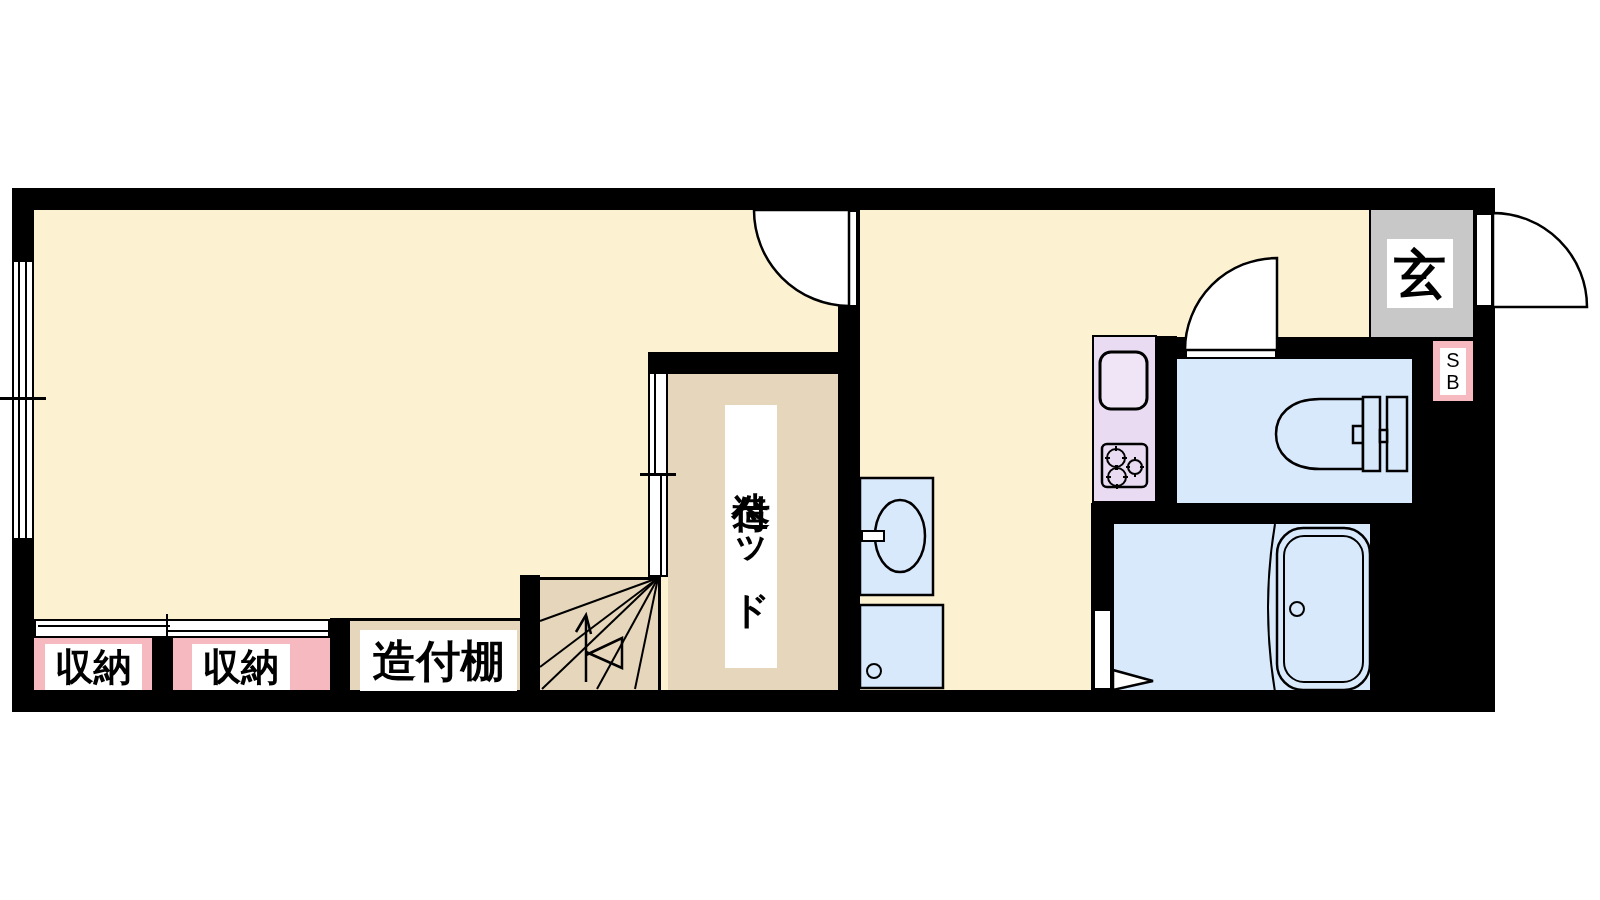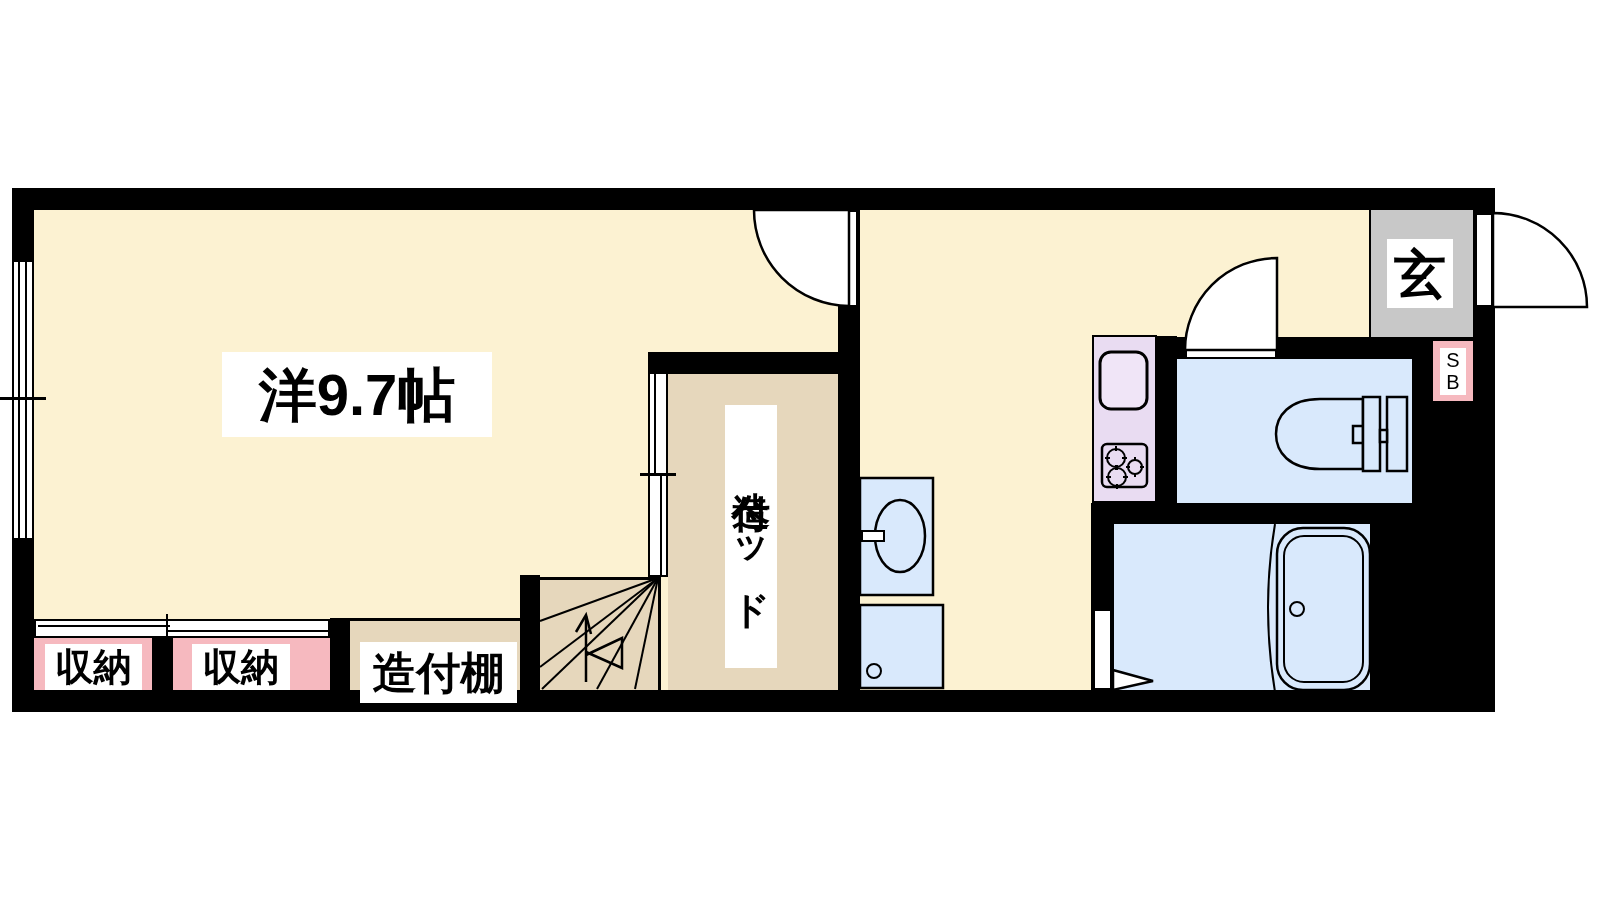--- a/index.html
+++ b/index.html
@@ -136,24 +136,23 @@
       <path d="M658 578 L597 689"></path>
       <path d="M658 578 L635 689"></path>
     </g>
     <g stroke="#000" stroke-width="2.5" fill="none">
       <path d="M586 682 L586 616"></path>
       <path d="M576 632 L586 615 L591 634"></path>
       <path d="M586 655 L622 638 L622 668 L586 652"></path>
     </g>
   </svg>
 
-  <div class="abs label z5" style="left:222px;top:352px;width:270px;height:85px;font-size:58px;font-weight:bold;">洋9.7帖</div>
   <div class="abs label z5" style="left:45px;top:644px;width:97px;height:46px;font-size:38px;font-weight:bold;">収納</div>
   <div class="abs label z5" style="left:192px;top:644px;width:98px;height:46px;font-size:38px;font-weight:bold;">収納</div>
-  <div class="abs label z5" style="left:360px;top:630px;width:157px;height:61px;font-size:44px;font-weight:bold;margin-top:12px;">造付棚</div>
+  <div class="abs label z5" style="left:360px;top:630px;width:157px;height:61px;font-size:44px;font-weight:bold;">造付棚</div>
   <div class="abs label label-v z5" style="left:725px;top:405px;width:52px;height:263px;font-size:38px;font-weight:bold;">造付ベッド</div>
   <div class="abs label z5" style="left:1387px;top:239px;width:66px;height:69px;font-size:52px;font-weight:bold;">玄</div>
 
   <div class="abs z5" style="left:1433px;top:341px;width:40px;height:60px;background:#F6B9BF;display:flex;align-items:center;justify-content:center;">
     <div style="background:#fff;width:26px;height:47px;display:flex;flex-direction:column;align-items:center;justify-content:center;font-size:20px;line-height:1.1;color:#000;">
       <span>S</span>
       <span>B</span>
     </div>
   </div>
 

